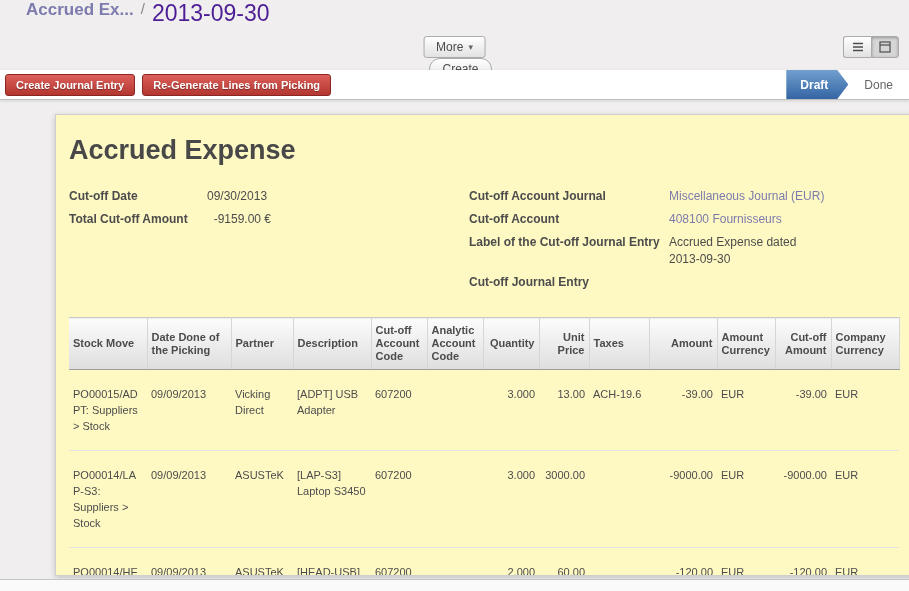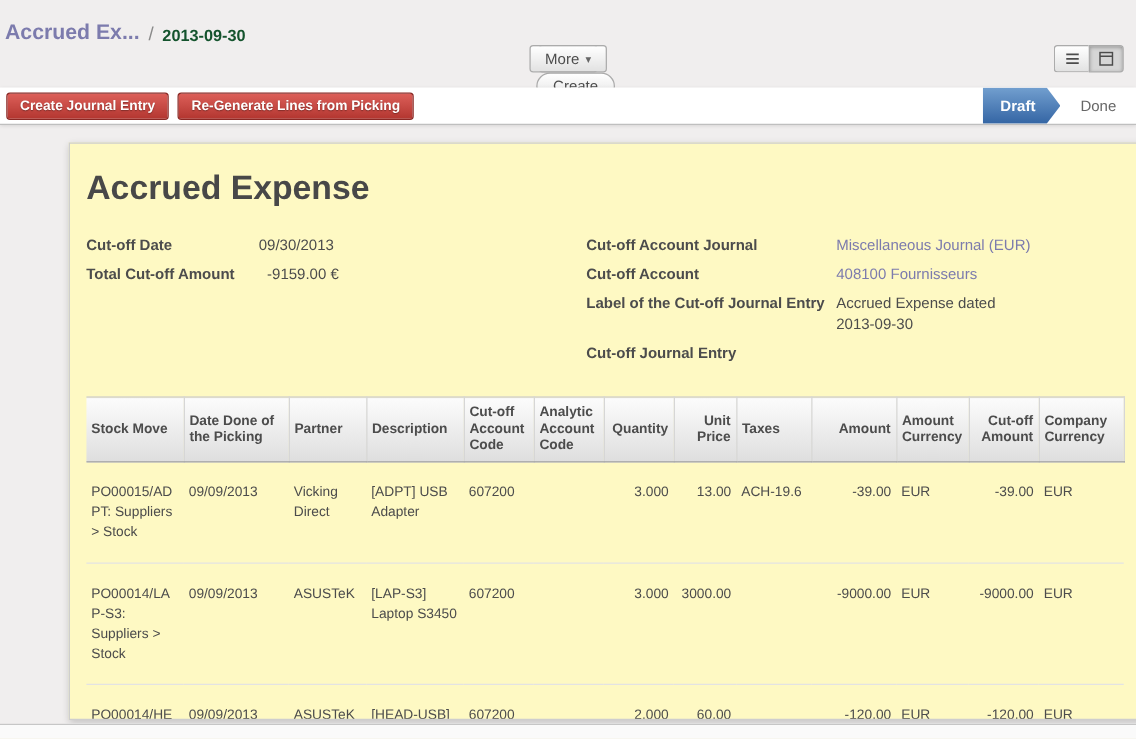--- a/index.html
+++ b/index.html
@@ -5,24 +5,24 @@
   * { box-sizing: border-box; margin: 0; padding: 0; }
   html,body { width: 909px; height: 591px; }
   body {
     font-family: "Liberation Sans", "DejaVu Sans", sans-serif;
     color: #4c4c4c;
     background: #f0eeee;
     overflow: hidden;
   }
 
   
-  .breadcrumb-bar { height: 36px; display: flex; align-items: flex-end; padding: 0 4px; background: #f0eeee; }
+  .breadcrumb-bar { height: 36px; display: flex; align-items: flex-start; padding: 0 26px; background: #f0eeee; }
   .crumb-link { color: #7c7bad; font-size: 17px; font-weight: bold; text-decoration: none; cursor: pointer; }
   .crumb-sep { margin: 0 7px; color: #8a8a8a; font-size: 15px; }
-  .crumb-current { color: #14532d; font-size: 13px; font-weight: bold; }
+  .crumb-current { color: #4c1d95; font-size: 23px; font-weight: normal; }
 
   
   .toolbar { height: 34px; position: relative; display: flex; align-items: center; padding: 0 8px; background: #f0eeee; flex-direction: column; }
   .btn {
     display: inline-flex; align-items: center; gap: 5px;
     padding: 3px 12px; font-size: 12px; color: #4c4c4c;
     background: linear-gradient(#ffffff, #e2e2e2);
     border: 1px solid #ababab; border-radius: 3px; cursor: pointer;
     font-family: inherit;
   }

